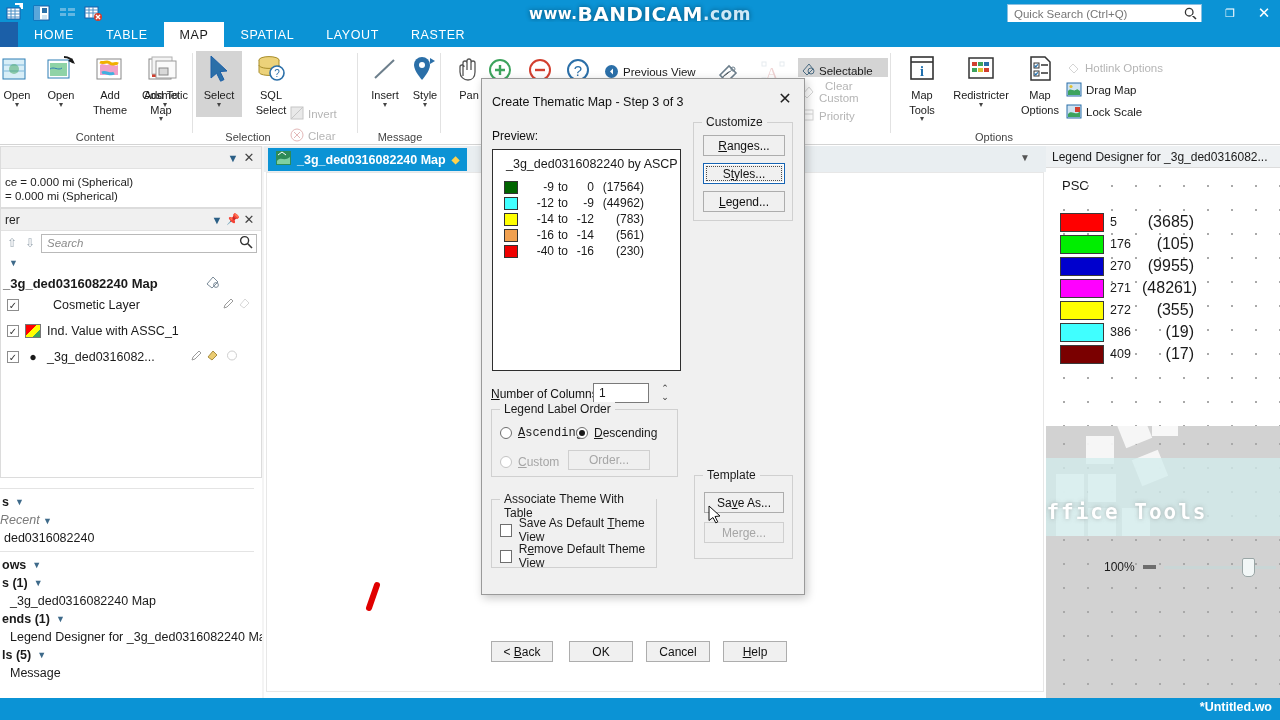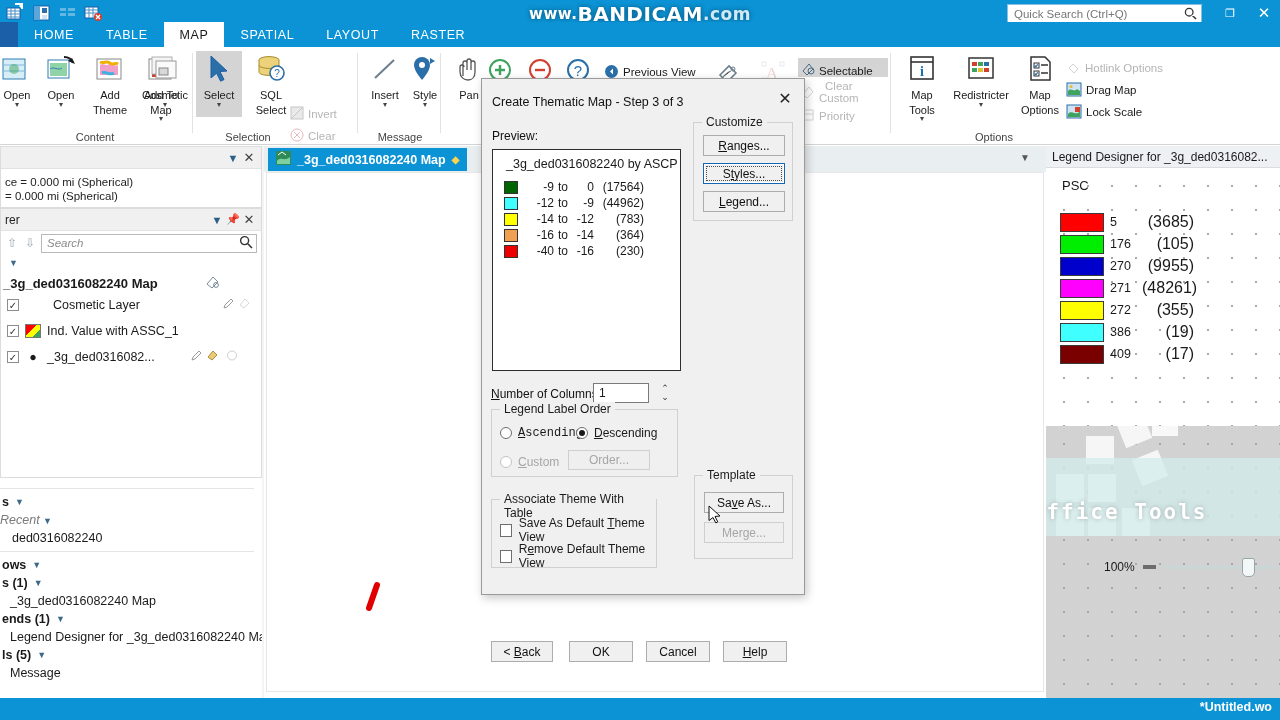--- a/index.html
+++ b/index.html
@@ -698,21 +698,21 @@
     <div class="listpanel" style="top:332px;width:262px;height:220px;">
       <div class="lp-rule" style="margin-top:10px;"></div>
       <div class="lp-sec">
         <span>s</span>
         <span class="tri">▼</span>
       </div>
       <div class="lp-sub" style="font-style:italic;color:#7a7a7a;padding-left:0;">
         <span>Recent</span>
         <span class="tri">▼</span>
       </div>
-      <div class="lp-sub" style="padding-left:12px;">ded0316082240</div>
+      <div class="lp-sub" style="padding-left:4px;">ded0316082240</div>
       <div class="lp-rule"></div>
       <div class="lp-sec">
         <span>ows</span>
         <span class="tri">▼</span>
       </div>
       <div class="lp-sec">
         <span>s (1)</span>
         <span class="tri">▼</span>
       </div>
       <div class="lp-sub">_3g_ded0316082240 Map</div>
@@ -856,21 +856,21 @@
           <span class="pv-a">-14</span>
           <span class="pv-to">to</span>
           <span class="pv-b">-12</span>
           <span class="pv-c">(783)</span>
         </div>
         <div class="pv-row" style="top:77px;">
           <span class="pv-sw" style="background:#f0a050"></span>
           <span class="pv-a">-16</span>
           <span class="pv-to">to</span>
           <span class="pv-b">-14</span>
-          <span class="pv-c">(364)</span>
+          <span class="pv-c">(561)</span>
         </div>
         <div class="pv-row" style="top:93px;">
           <span class="pv-sw" style="background:#ee0000"></span>
           <span class="pv-a">-40</span>
           <span class="pv-to">to</span>
           <span class="pv-b">-16</span>
           <span class="pv-c">(230)</span>
         </div>
       </div>
 

